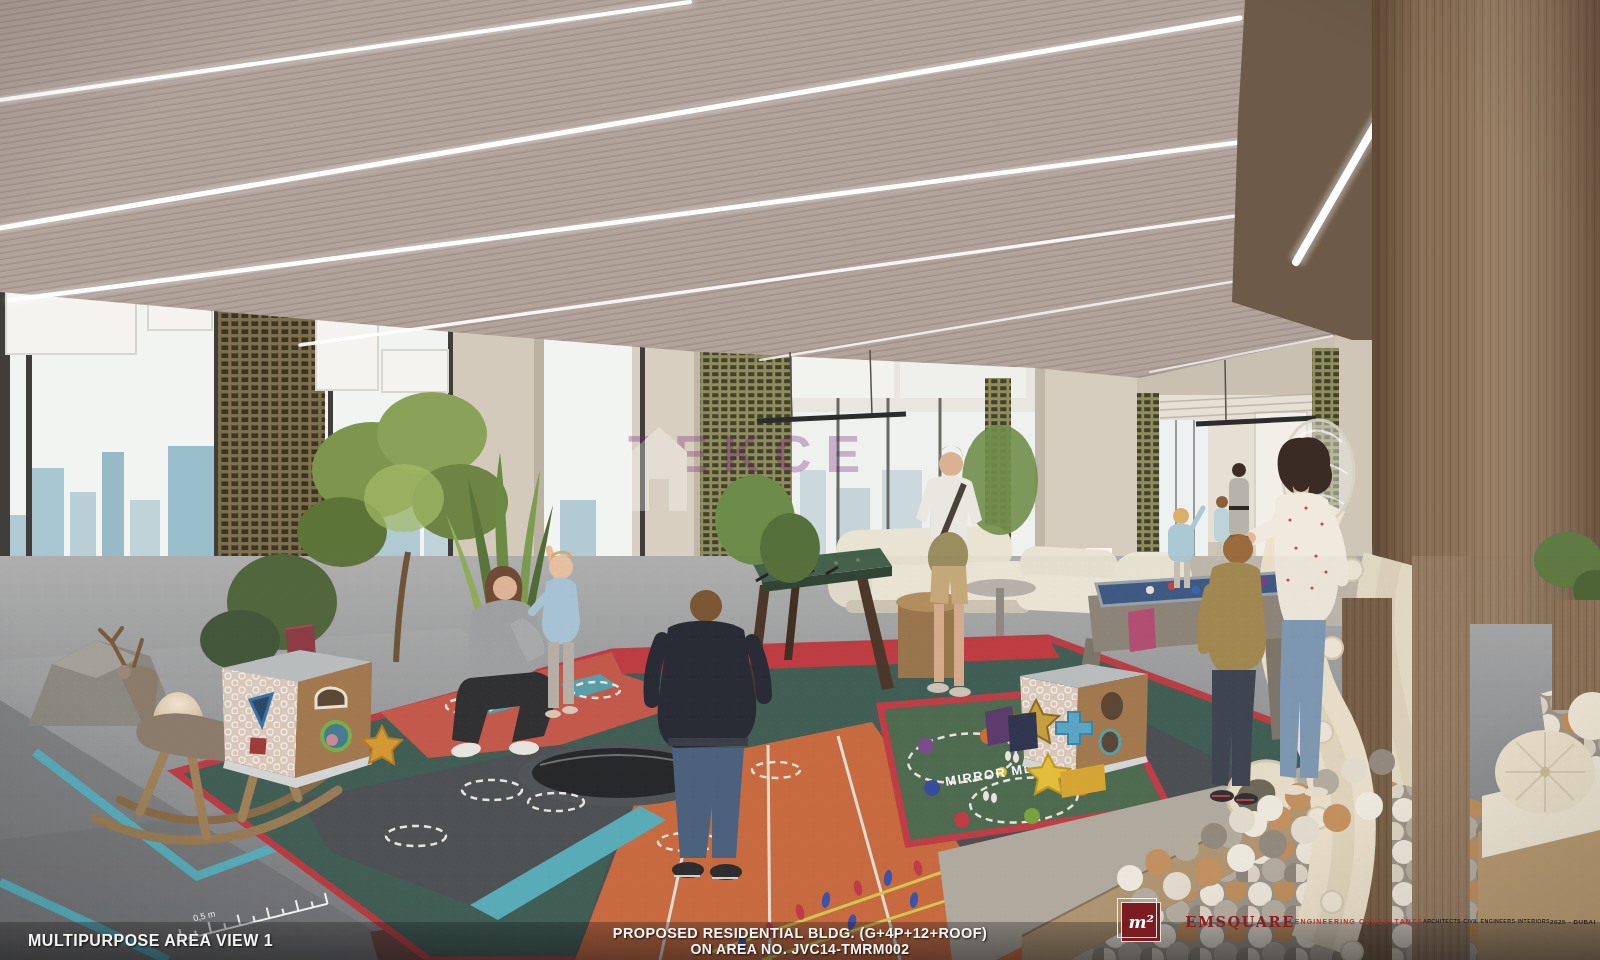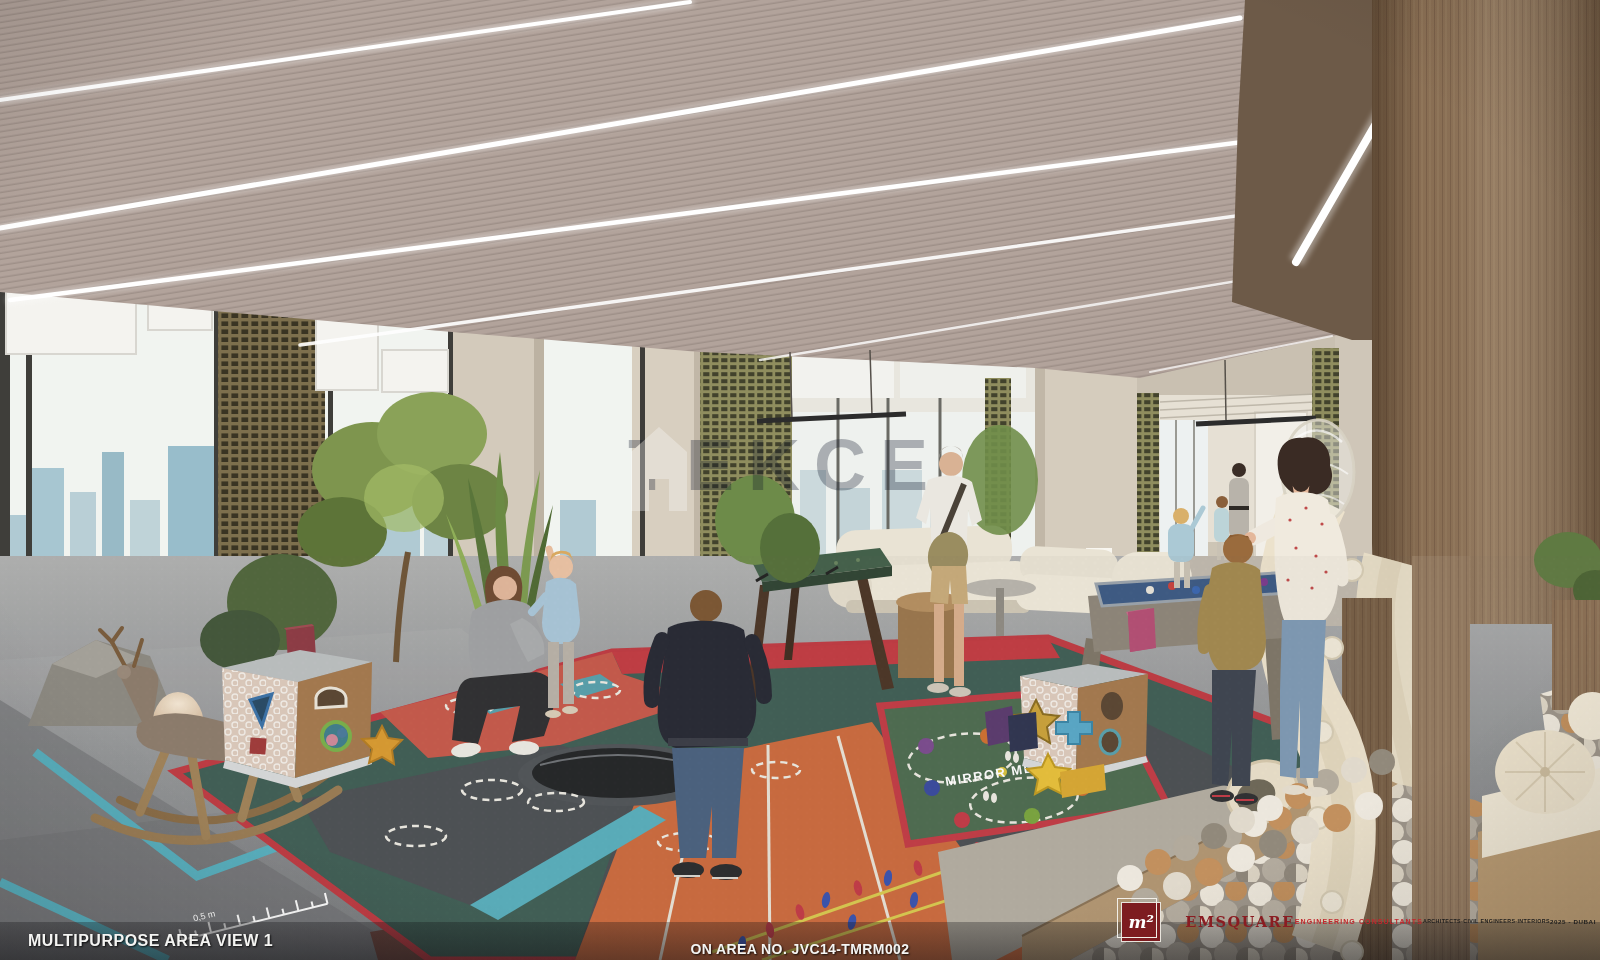--- a/index.html
+++ b/index.html
@@ -2,21 +2,21 @@
 <html><head>
 <meta charset="utf-8">
 <style>
   html,body{margin:0;padding:0;background:#222;}
   .stage{position:relative;width:1600px;height:960px;overflow:hidden;
          font-family:"Liberation Sans",sans-serif;background:#9a9b9d;}
   .stage svg{position:absolute;left:0;top:0;}
   
   .watermark{position:absolute;left:628px;top:424px;display:flex;align-items:center;
              gap:26px;opacity:.30;pointer-events:none;}
-  .watermark .wm-text{color:#0f172a;font-weight:bold;font-size:72px;letter-spacing:14px;
+  .watermark .wm-text{color:#701a75;font-weight:bold;font-size:52px;letter-spacing:14px;
              font-family:"Liberation Sans",sans-serif;}
   
   .footer-band{position:absolute;left:0;bottom:0;width:1600px;height:38px;
                background:linear-gradient(rgba(15,15,18,.30),rgba(15,15,18,.52));}
   .footer-left{position:absolute;left:28px;bottom:10px;color:#f4f4f2;font-size:16px;
                font-weight:bold;letter-spacing:.5px;text-shadow:1px 1px 2px rgba(0,0,0,.8);}
   .footer-center{position:absolute;left:0;right:0;bottom:3px;text-align:center;color:#f4f4f2;
                text-shadow:1px 1px 2px rgba(0,0,0,.8);font-weight:bold;}
   .footer-center .l1{font-size:14.5px;letter-spacing:.4px;}
   .footer-center .l2{font-size:14px;letter-spacing:.4px;}
@@ -672,20 +672,21 @@
 <div class="watermark">
   <svg width="62" height="90" viewBox="0 0 62 90">
     <path d="M31,3 L59,28 L59,87 L3,87 L3,28 Z M21,87 L21,55 L41,55 L41,87 Z" fill="#ffffff" fill-rule="evenodd"></path>
   </svg>
   <span class="wm-text">TEKCE</span>
 </div>
 
 <div class="footer-band">
   <div class="footer-left">MULTIPURPOSE AREA VIEW 1</div>
   <div class="footer-center">
+    <div class="l1">PROPOSED RESIDENTIAL BLDG. (G+4P+12+ROOF)</div>
     <div class="l2">ON AREA NO. JVC14-TMRM002</div>
   </div>
   <div class="logo">
     <div class="logo-square">
       <span class="logo-m">m²</span>
     </div>
     <div class="logo-txt">
       <span class="logo-name">EMSQUARE</span>
       <span class="logo-tag">ENGINEERING CONSULTANTS</span>
       <span class="logo-sub">ARCHITECTS-CIVIL ENGINEERS-INTERIORS</span>

